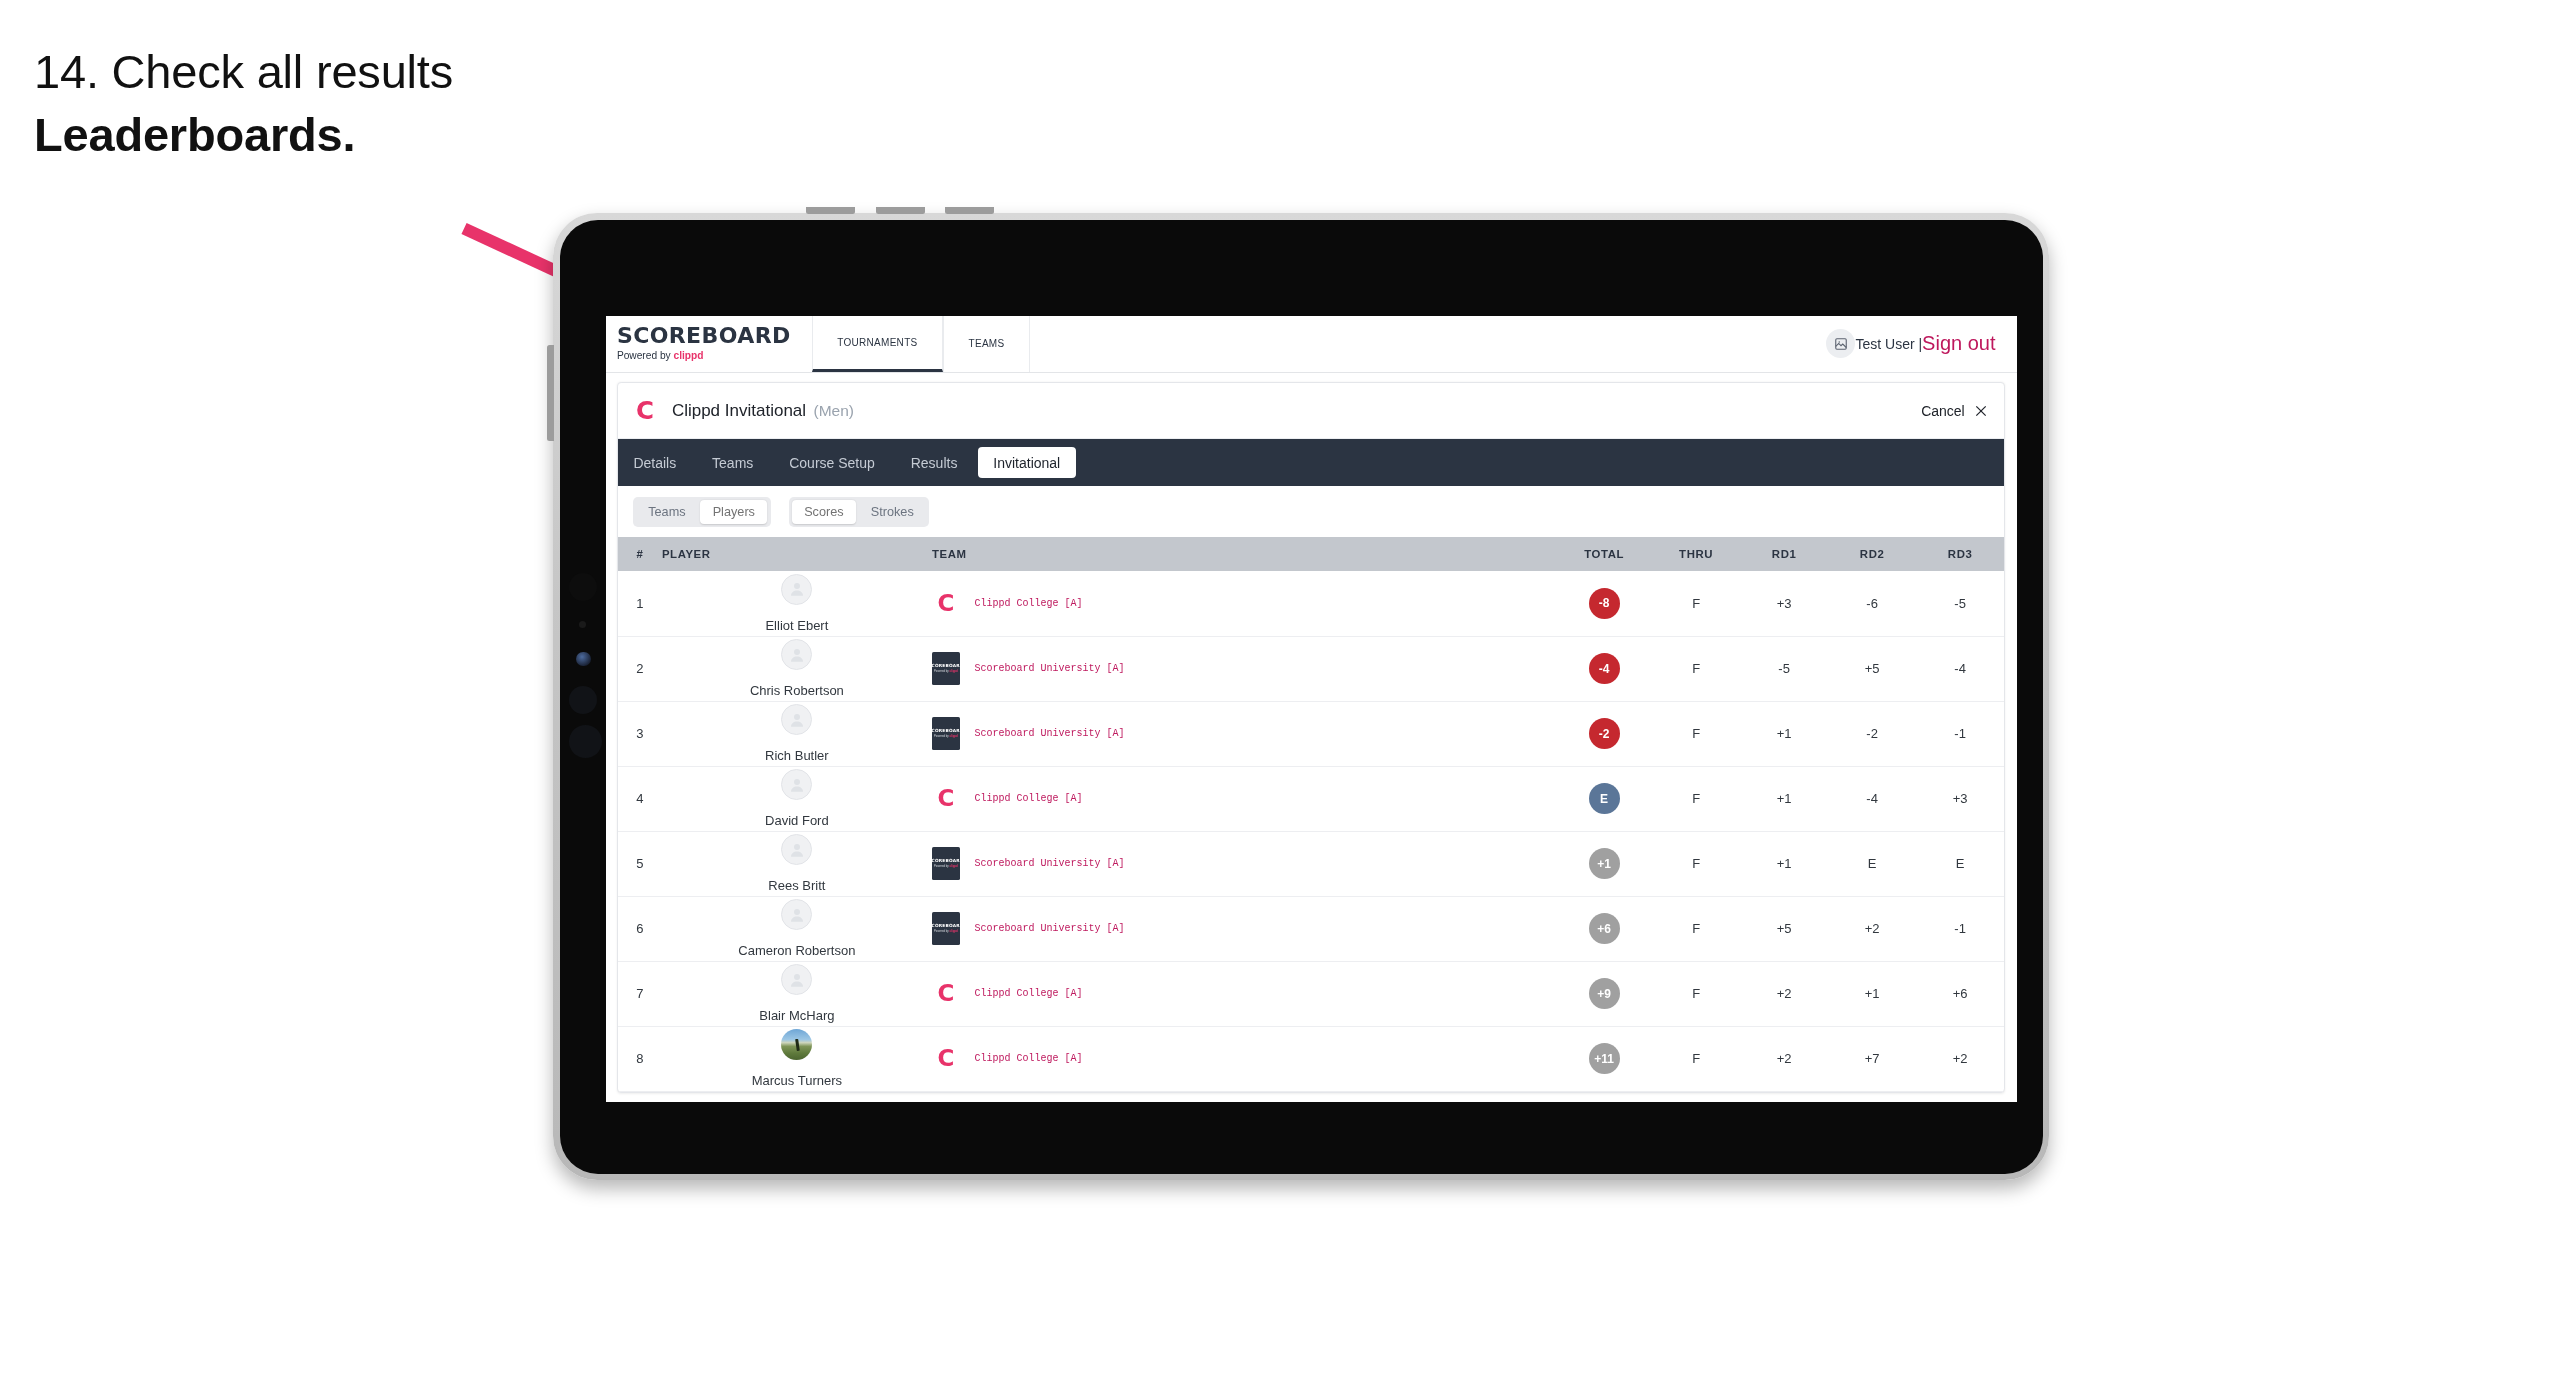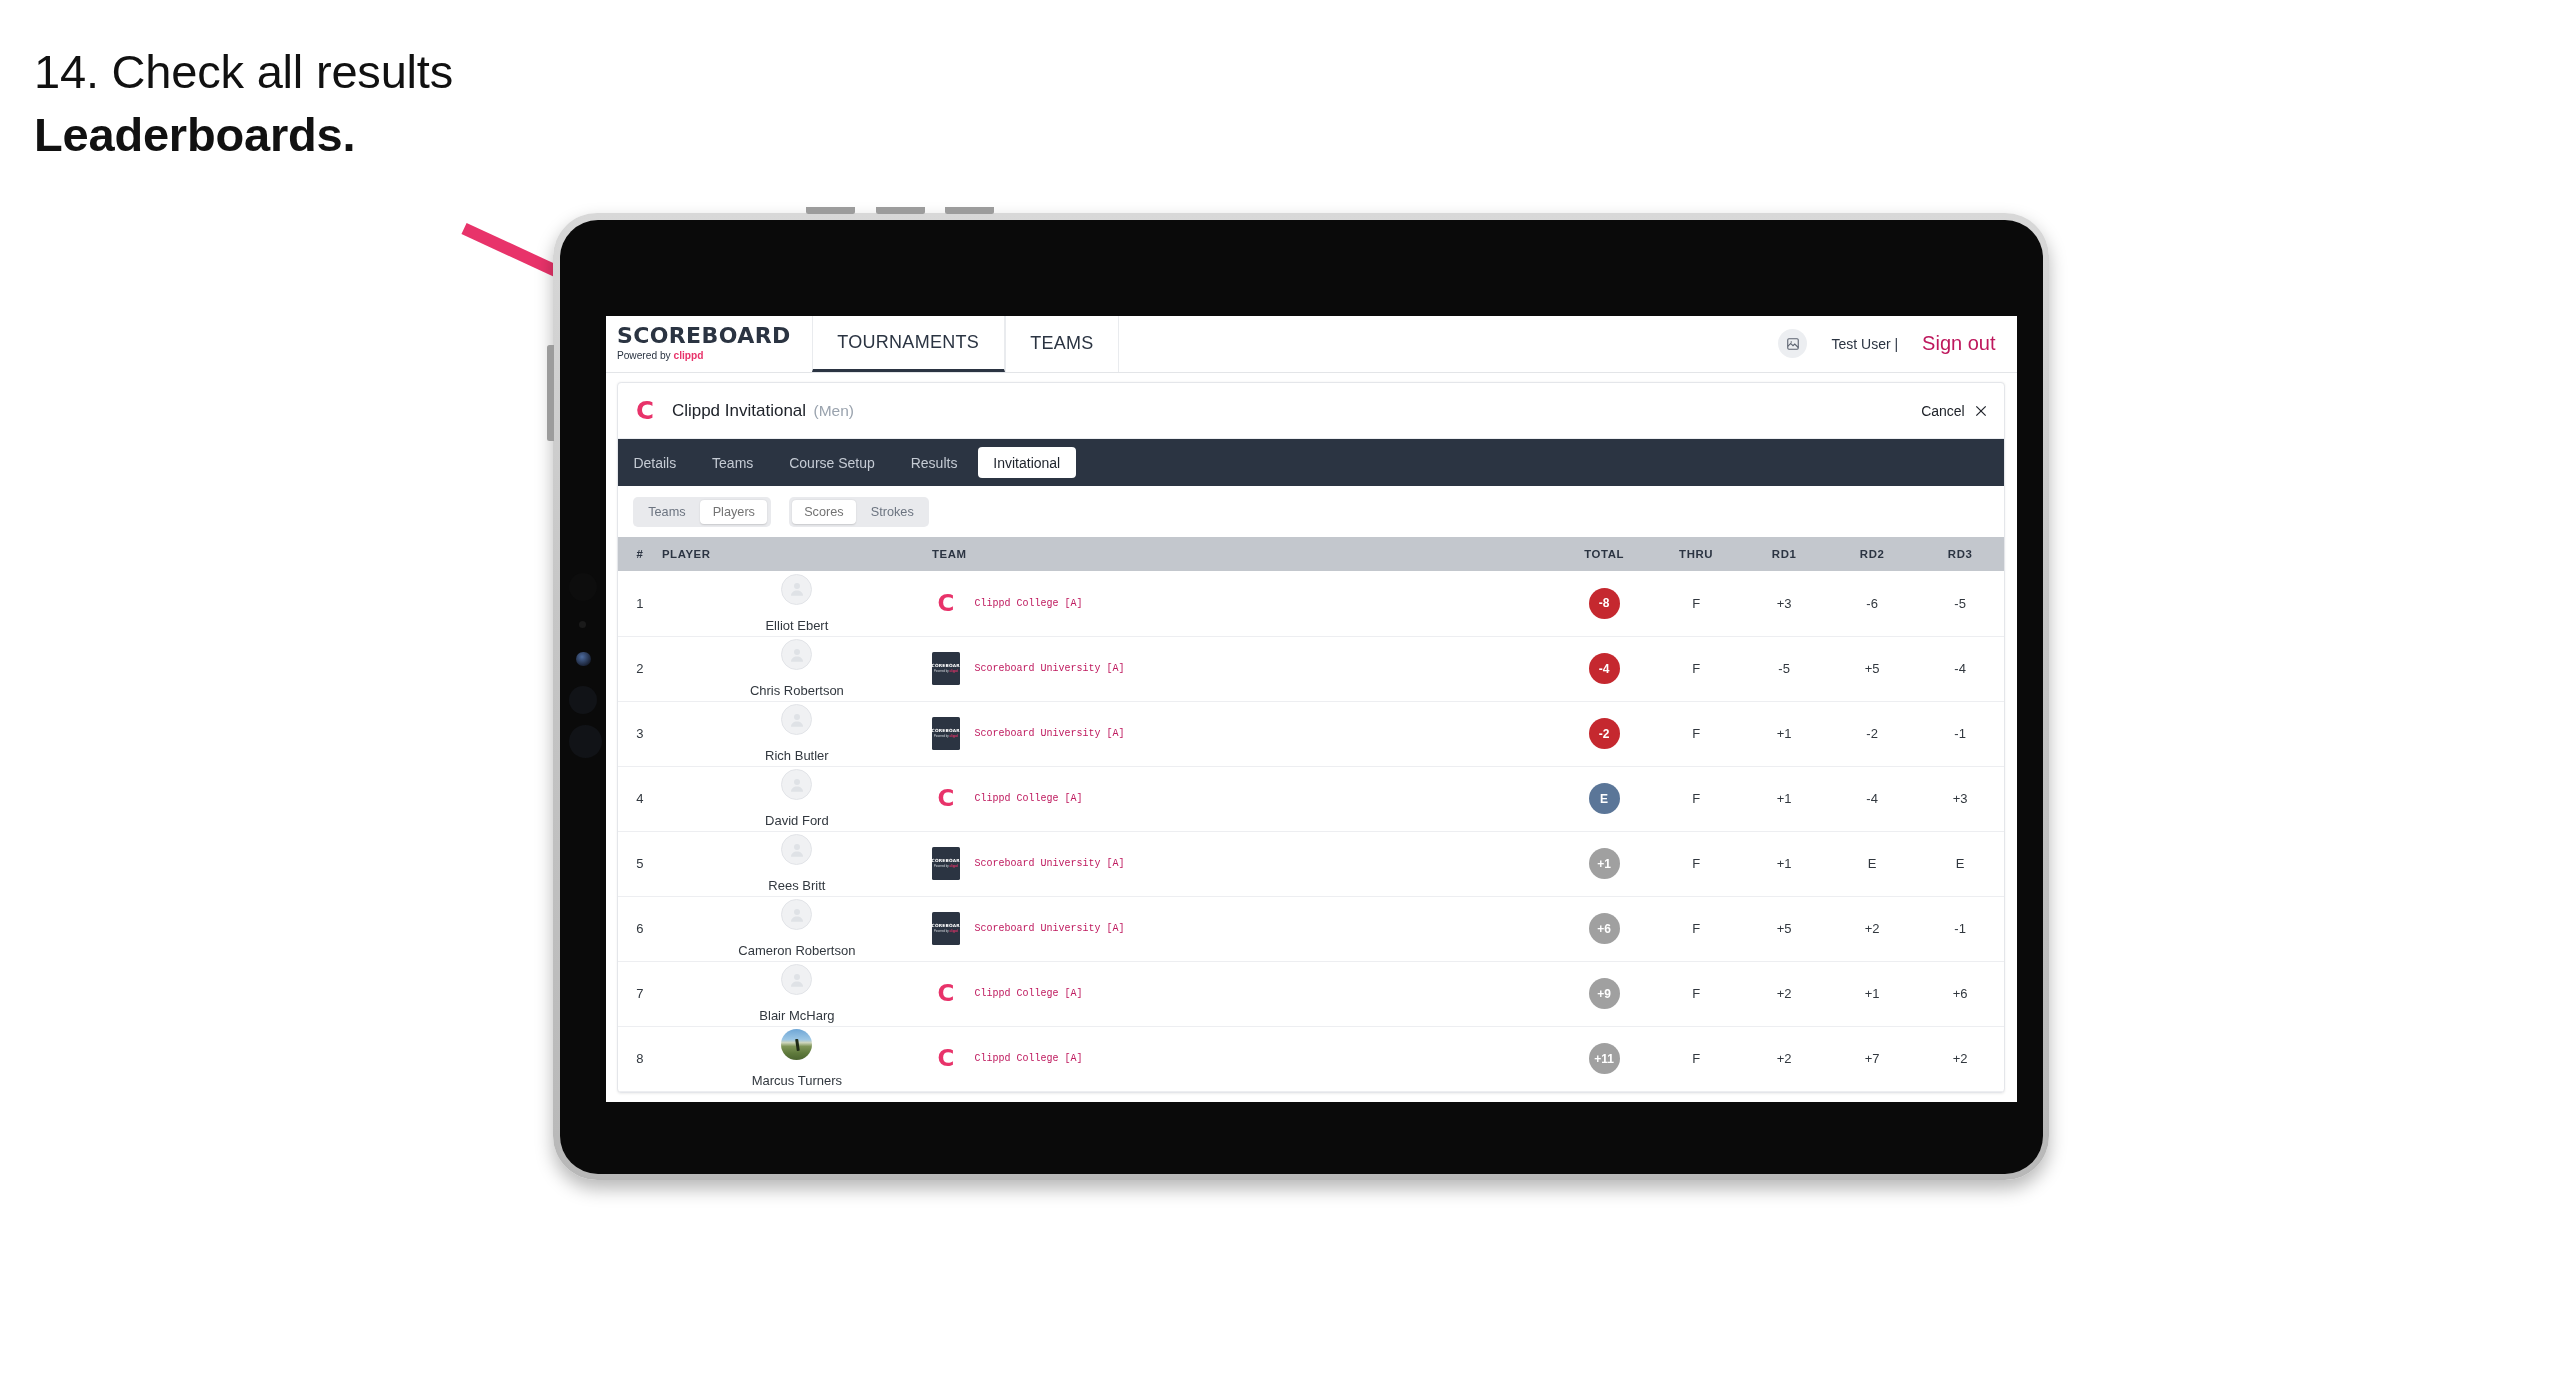--- a/index.html
+++ b/index.html
@@ -134,35 +134,35 @@
     color: #2b3442;
     line-height: 1;
   }
   .brand-sub .clippd { color: #e8336a; font-weight: bold; }
 
   .topnav-tabs { display: flex; align-items: stretch; }
   .topnav-tab {
     display: flex;
     align-items: center;
     padding: 0 24.5px;
-    font-size: 18px;
+    font-size: 10px;
     color: #2b3442;
     letter-spacing: 0.3px;
     border-left: 0.8px solid #e9ebee;
     border-right: 0.8px solid #e9ebee;
     cursor: pointer;
   }
   .topnav-tab.active { border-bottom: 3.3px solid #2b3442; }
 
   .topnav-right {
     margin-left: auto;
     display: flex;
     align-items: center;
     padding-right: 21px;
-    gap: 24px;
+    gap: 0;
   }
   .avatar-circle {
     width: 29px; height: 29px; border-radius: 50%;
     background: #eceef1;
     display: flex; align-items: center; justify-content: center;
     color: #5c6370;
   }
   .user-name { font-size: 14px; color: #2b3442; }
   .sign-out  { font-size: 20px; color: #be185d; cursor: pointer; }
 

